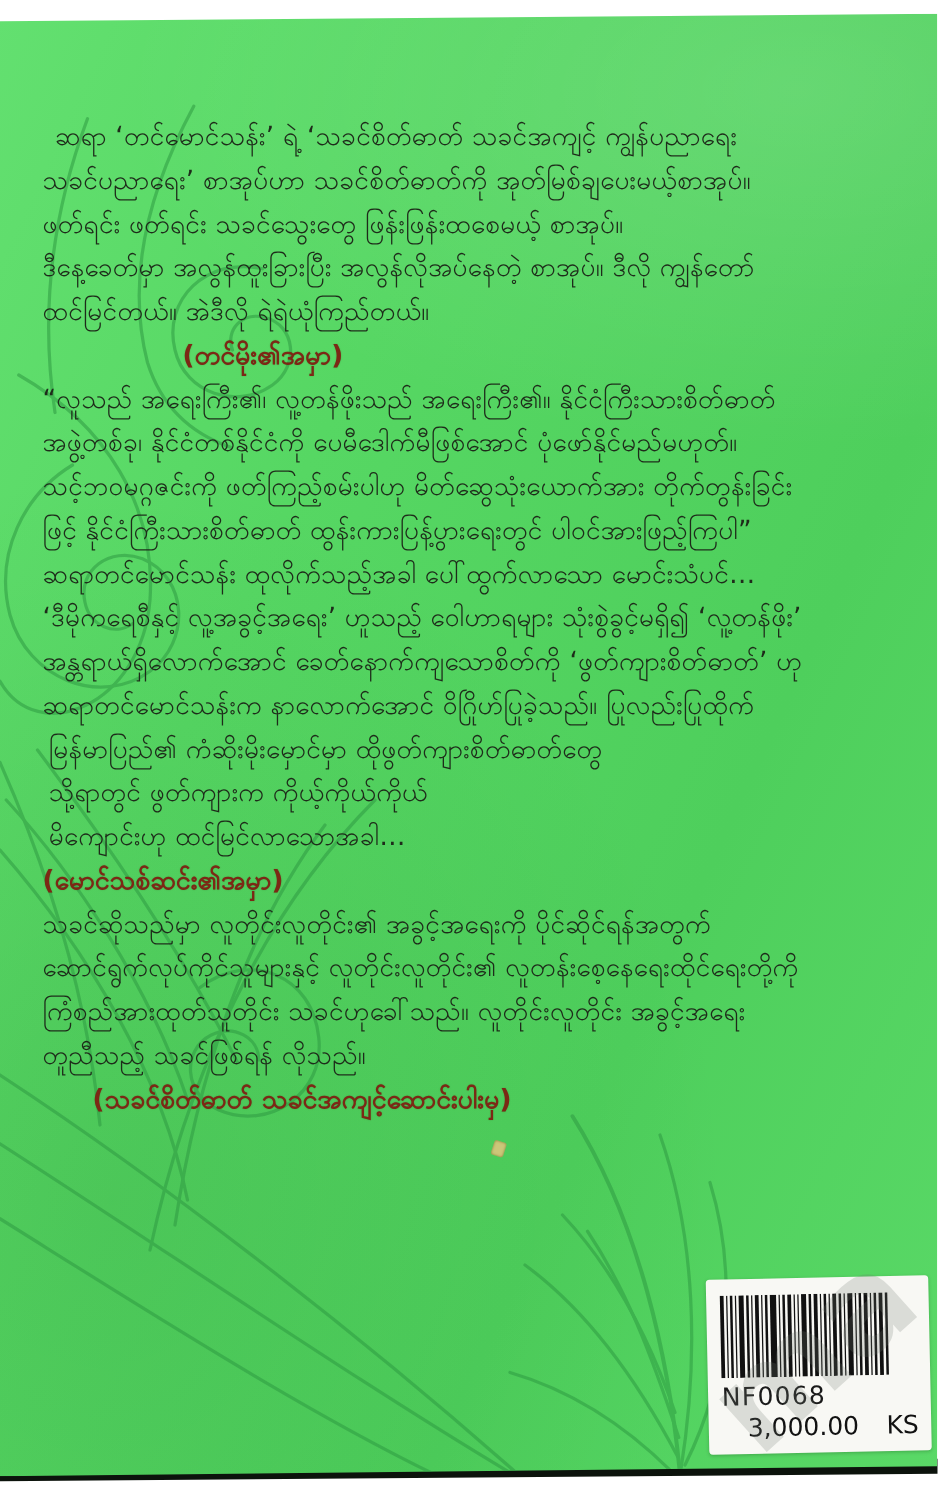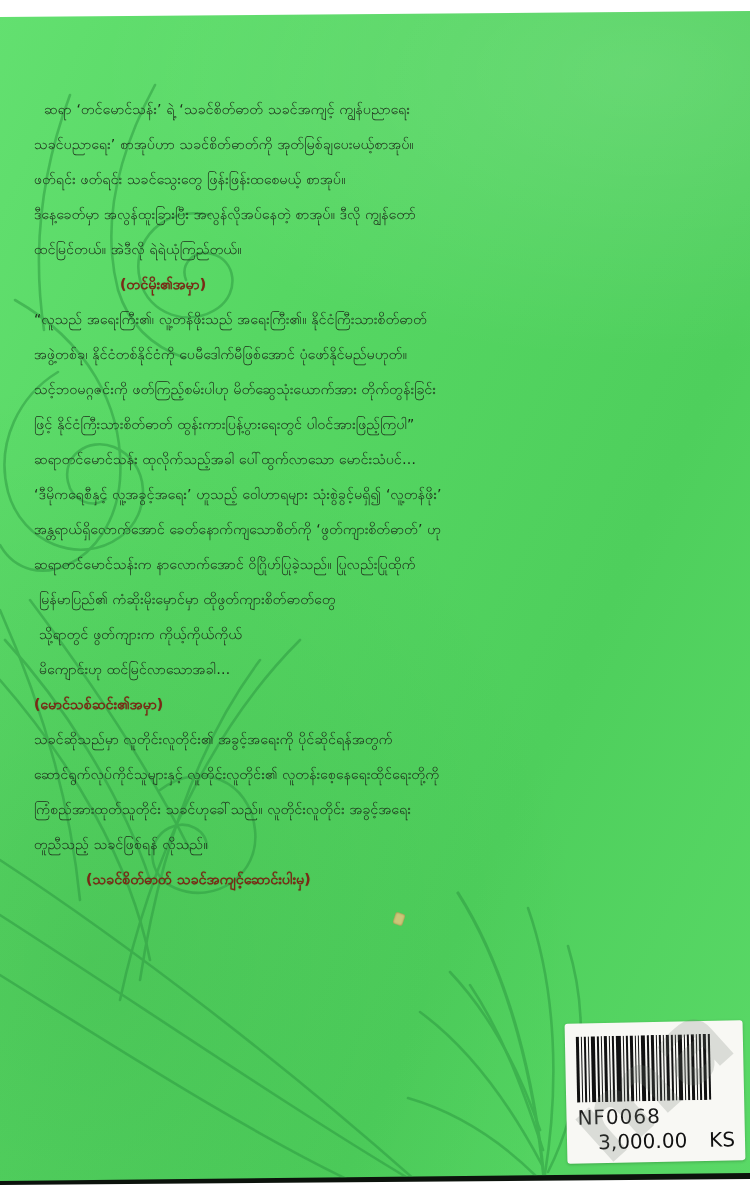--- a/index.html
+++ b/index.html
@@ -23,35 +23,35 @@
     background:
       radial-gradient(900px 480px at 85% 6%, rgba(255,255,255,0.12), transparent 60%),
       radial-gradient(760px 900px at 12% 80%, rgba(0,70,10,0.10), transparent 65%),
       linear-gradient(115deg,#63e070 0%,#56d763 32%,#4ecf5c 68%,#5ad967 100%);
   }
   .flourish{position:absolute;left:0;top:0;width:750px;height:1200px;}
   
   .text{
     position:absolute;left:34px;top:0;right:16px;
     padding-top:92px;
-    font-size:14px;line-height:35px;
+    font-size:21px;line-height:35px;
     color:#1e2b1a;
     letter-spacing:0.2px;
   }
   .line{height:35px;white-space:nowrap;overflow:hidden;}
   .ind-a{padding-left:10px;}
   .ind-b{padding-left:13px;}
   .ind-v{padding-left:5px;}
   .heading{
     height:35px;font-weight:bold;color:#7c2815;white-space:nowrap;
     text-shadow:0 0 1px rgba(60,20,5,0.35);
   }
-  .h1{margin-left:86px;}
+  .h1{margin-left:112px;}
   .h2{}
-  .h3{margin-left:52px;}
+  .h3{margin-left:40px;}
   
   .speck{
     position:absolute;left:394px;top:913px;width:10px;height:12px;
     background:#d9c77d;border-radius:2px;opacity:.9;transform:rotate(18deg);
     box-shadow:inset 0 0 2px #8a6b2a;
   }
   
   .sticker{
     position:absolute;left:566px;top:1022px;width:178px;height:140px;
     background:#f8f8f4;border-radius:3px;

